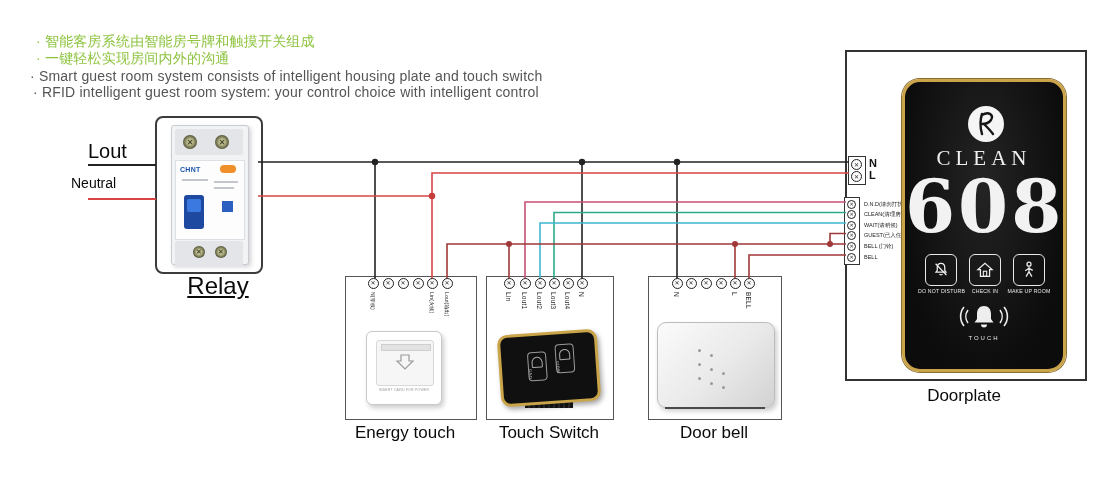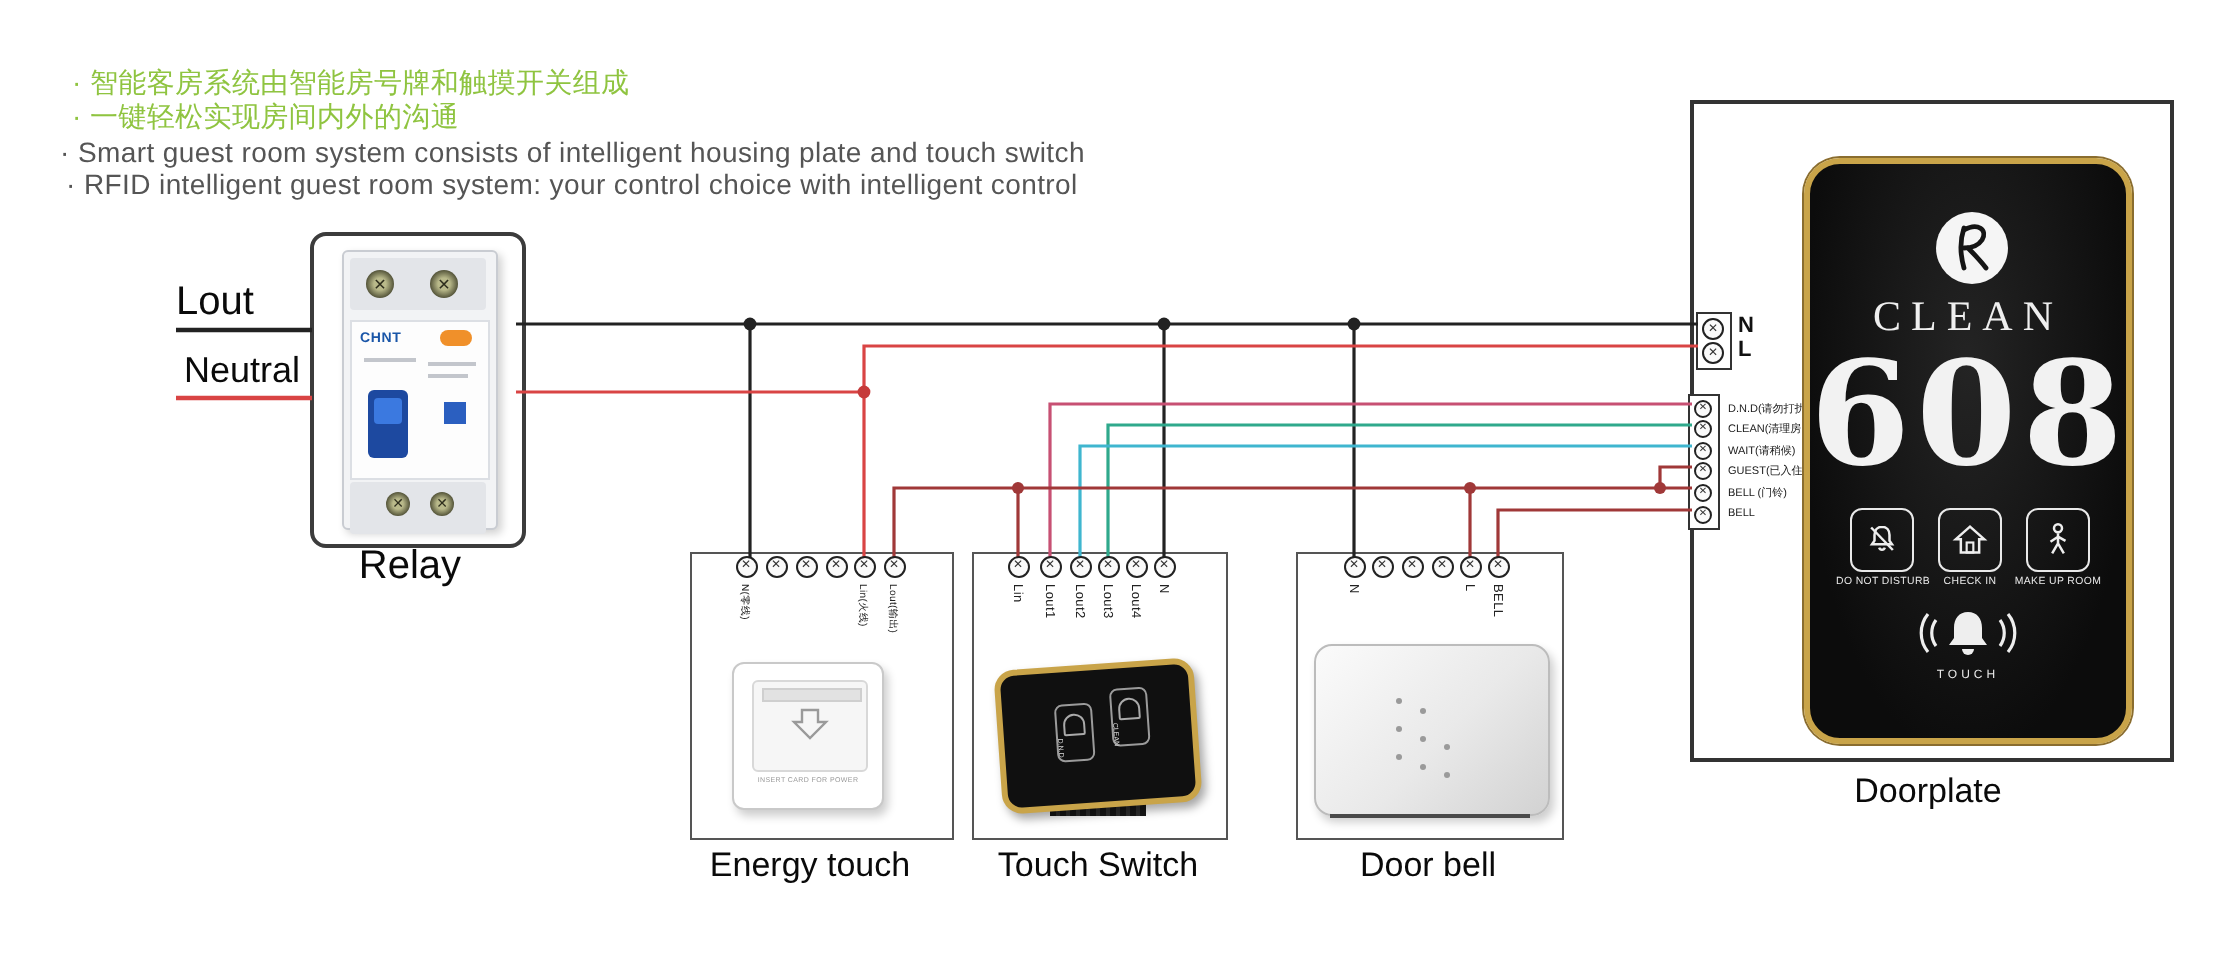--- a/index.html
+++ b/index.html
@@ -83,21 +83,21 @@
 </style>
 </head>
 <body>
 
 <div class="abs ann ann-zh" style="left:36px;top:33px;">· 智能客房系统由智能房号牌和触摸开关组成</div>
 <div class="abs ann ann-zh" style="left:36px;top:50px;">· 一键轻松实现房间内外的沟通</div>
 <div class="abs ann ann-en" style="left:30px;top:68px;">· Smart guest room system consists of intelligent housing plate and touch switch</div>
 <div class="abs ann ann-en" style="left:33px;top:84px;">· RFID intelligent guest room system: your control choice with intelligent control</div>
 
 <div class="abs feed-label" style="left:88px;top:140px;font-size:20px;">Lout</div>
-<div class="abs feed-label" style="left:92px;top:175px;font-size:18px;text-align:center;">Neutral</div>
+<div class="abs feed-label" style="left:71px;top:175px;font-size:14px;text-align:center;">Neutral</div>
 
 <svg class="wires" width="1112" height="490">
 
   <path d="M88 165 H156" stroke="#222" stroke-width="2.2" fill="none"></path>
   <path d="M88 199 H156" stroke="#d94444" stroke-width="2.2" fill="none"></path>
 
   <path d="M258 162 H849" stroke="#222" stroke-width="1.6" fill="none"></path>
   <path d="M375 162 V280" stroke="#222" stroke-width="1.6" fill="none"></path>
   <path d="M582 162 V280" stroke="#222" stroke-width="1.6" fill="none"></path>
   <path d="M677 162 V280" stroke="#222" stroke-width="1.6" fill="none"></path>
@@ -137,21 +137,21 @@
       <div class="rl-line" style="left:38px;top:26px;width:20px;"></div>
       <div class="rl-toggle"></div>
       <div class="rl-sq"></div>
     </div>
     <div class="rl-cap" style="top:115px;">
       <div class="screw" style="left:18px;top:5px;width:12px;height:12px;font-size:7px;">✕</div>
       <div class="screw" style="left:40px;top:5px;width:12px;height:12px;font-size:7px;">✕</div>
     </div>
   </div>
 </div>
-<div class="caption" style="left:153px;top:272px;width:104px;font-size:20px;">Relay</div>
+<div class="caption" style="left:166px;top:272px;width:104px;font-size:24px;text-decoration:underline;">Relay</div>
 
 <div class="device-box" style="left:345px;top:276px;width:130px;height:142px;"></div>
 <div class="term" style="left:367.5px;top:277.5px;">✕</div>
 <div class="term" style="left:382.5px;top:277.5px;">✕</div>
 <div class="term" style="left:397.5px;top:277.5px;">✕</div>
 <div class="term" style="left:412.5px;top:277.5px;">✕</div>
 <div class="term" style="left:426.5px;top:277.5px;">✕</div>
 <div class="term" style="left:441.5px;top:277.5px;">✕</div>
 <div class="vlabel vlabel-xs" style="left:376px;top:292px;">N(零线)</div>
 <div class="vlabel vlabel-xs" style="left:435px;top:292px;">Lin(火线)</div>

